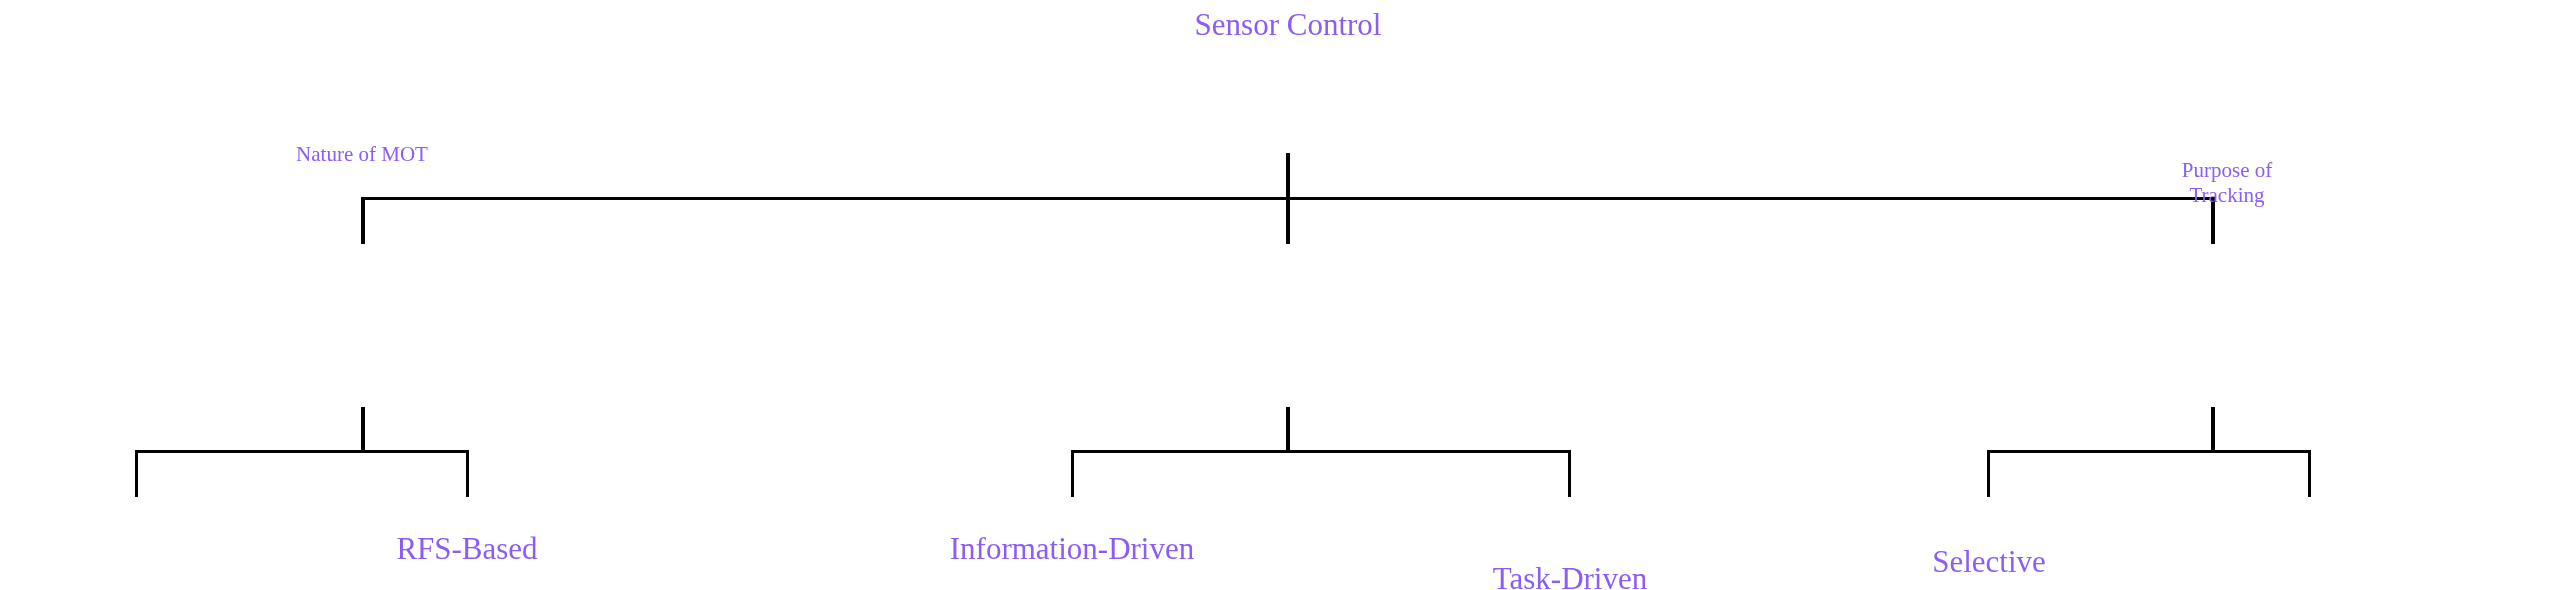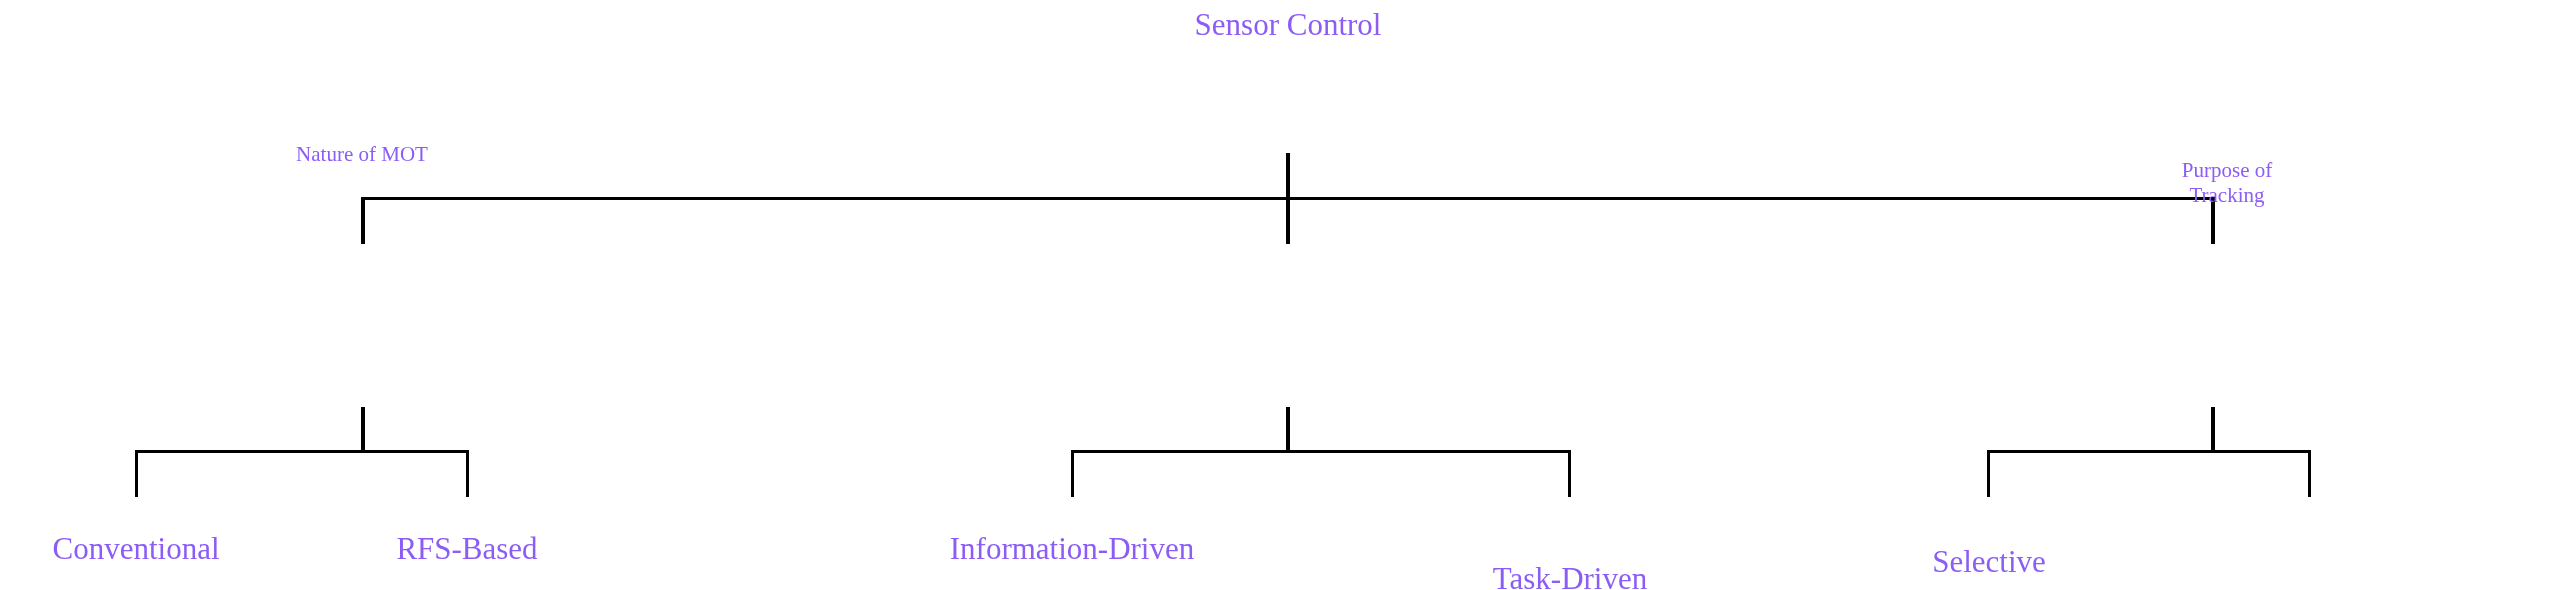--- a/index.html
+++ b/index.html
@@ -88,23 +88,20 @@
   <div class="node node-l2" style="left:362px; top:142px;">
     <span class="node-line">Nature of MOT</span>
   </div>
 
 
   <div class="node node-l2" style="left:2214px; top:158px;margin-left:13px;">
     <span class="node-line">Purpose of</span>
     <span class="node-line">Tracking</span>
   </div>
 
-  <div class="node node-leaf" style="left:136px; top:531px;">
-    <span class="node-line">Conventional</span>
-  </div>
 
   <div class="node node-leaf" style="left:467px; top:531px;">
     <span class="node-line">RFS-Based</span>
   </div>
 
   <div class="node node-leaf" style="left:1072px; top:531px;">
     <span class="node-line">Information-Driven</span>
   </div>
 
   <div class="node node-leaf" style="left:1570px; top:561px;">

